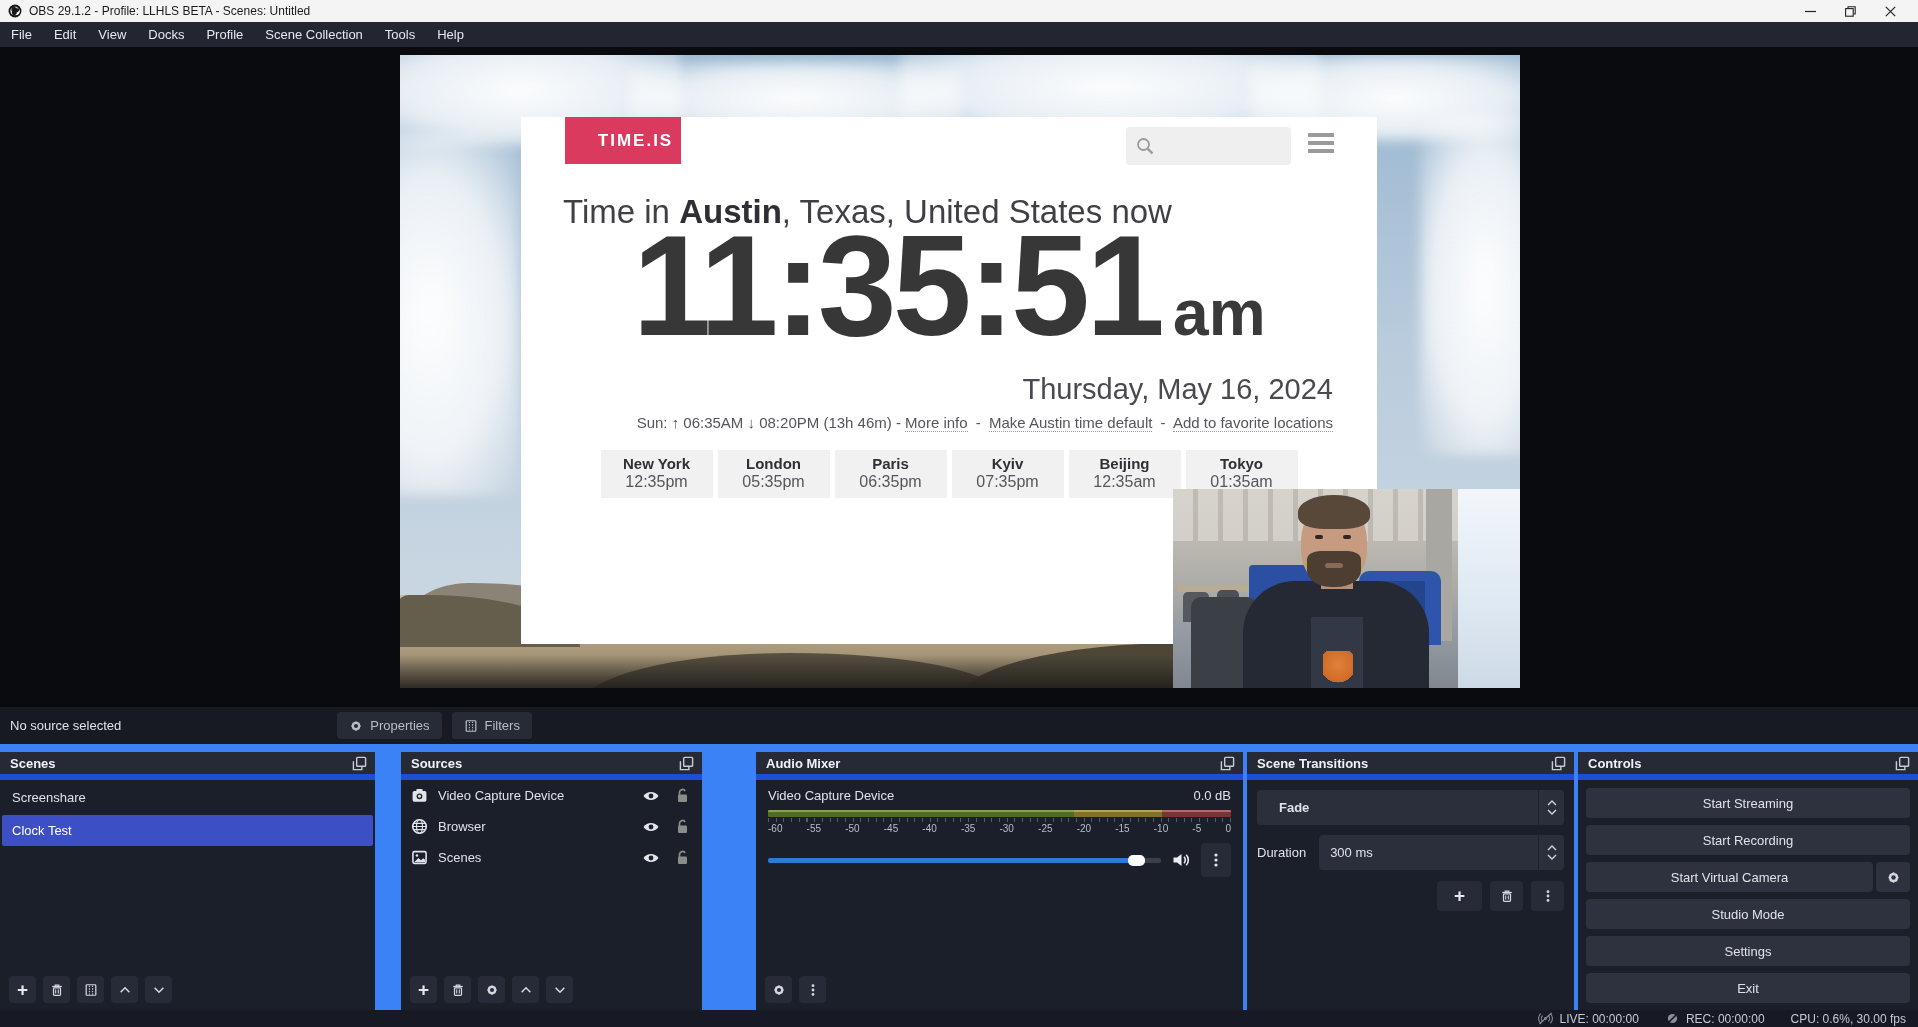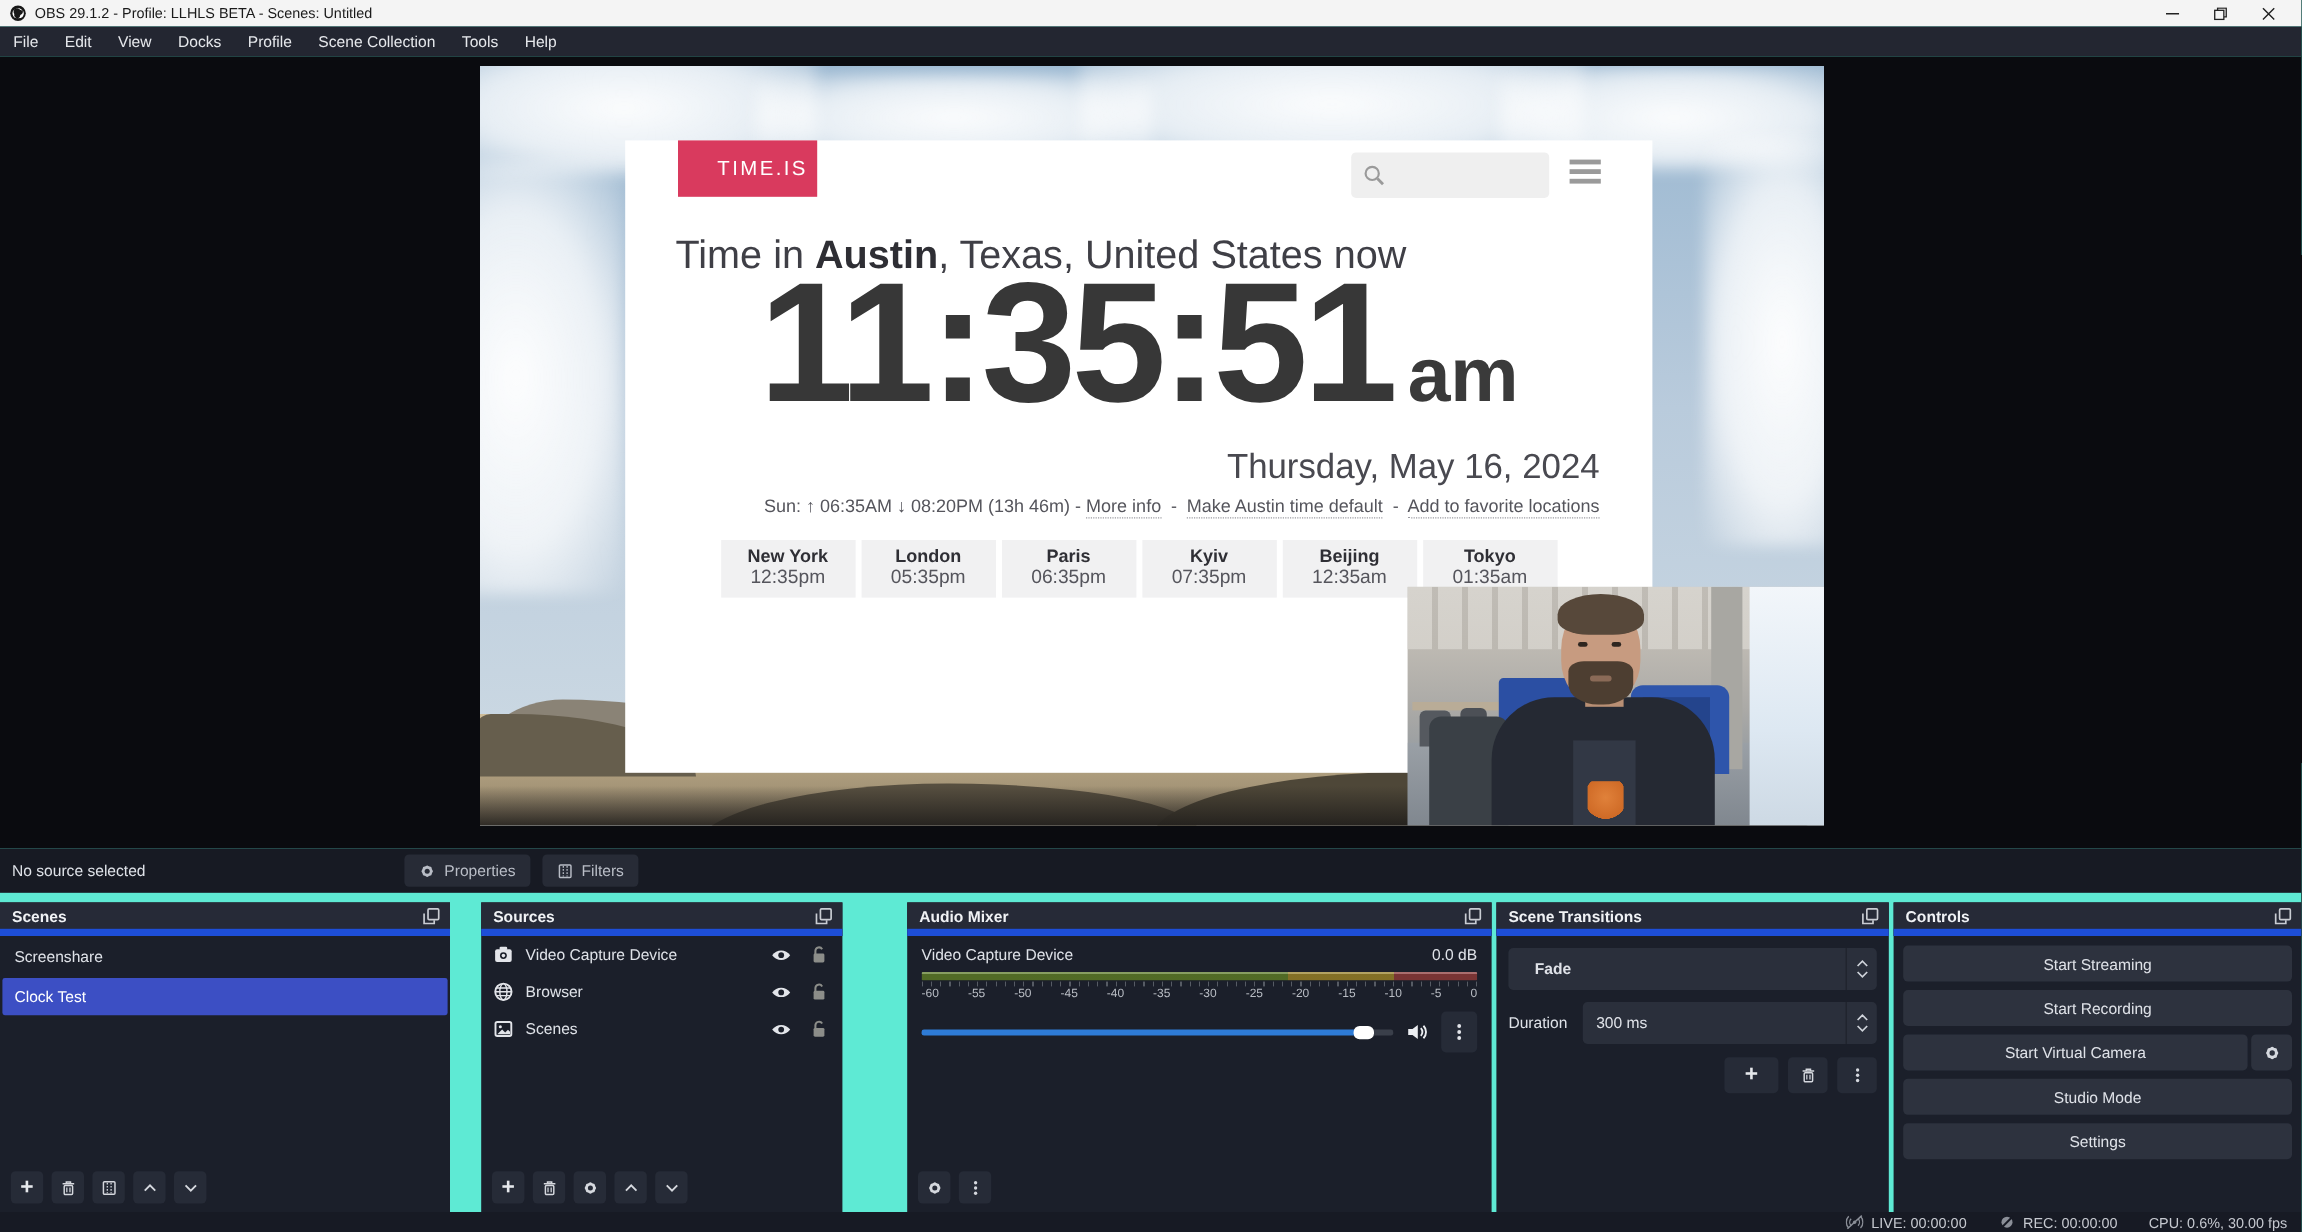--- a/index.html
+++ b/index.html
@@ -1,18 +1,18 @@
 <!DOCTYPE html>
 <html><head>
 <meta charset="utf-8">
 <style>
   * { margin:0; padding:0; box-sizing:border-box; }
   html,body { background:#0d0f14; }
   body { font-family:"Liberation Sans", sans-serif; color:#dfe2e8; }
-  .app { position:relative; width:1918px; height:1027px; overflow:hidden; background:#5eead4; }
+  .app { position:relative; width:1918px; height:1027px; overflow:hidden; background:#3b82f6; }
 
   
   .titlebar { position:absolute; left:0; top:0; width:100%; height:22px; background:#f4f4f4; display:flex; align-items:center; padding:0 8px; }
   .titlebar .obs-logo { width:14px; height:14px; margin-right:7px; flex:0 0 auto; }
   .titlebar .title { font-size:12px; color:#1a1a1a; }
   .win-btns { margin-left:auto; display:flex; }
   .win-btn { width:40px; height:22px; display:flex; align-items:center; justify-content:center; color:#222; }
   .win-btn svg { width:11px; height:11px; }
 
   
@@ -32,21 +32,21 @@
   .c6 { left:1020px; top:60px; width:130px; height:340px; }
   .desert-sand { position:absolute; left:0; top:540px; width:100%; height:93px; background:linear-gradient(180deg,#cdbb97 0%,#b3a281 45%,#8d7f67 100%); }
   .mountain-far { position:absolute; left:0; top:528px; width:230px; height:50px; background:#8a8376; border-radius:30% 70% 0 0 / 100% 90% 0 0; }
   .mountain-left { position:absolute; left:-10px; top:540px; width:190px; height:52px; background:#665e4d; border-radius:10% 80% 0 0 / 60% 100% 0 0; }
   .dune1 { position:absolute; left:180px; top:598px; width:420px; height:60px; background:#574f40; border-radius:50% 50% 0 0 / 90% 70% 0 0; }
   .dune2 { position:absolute; left:560px; top:588px; width:560px; height:70px; background:#4e4738; border-radius:40% 60% 0 0 / 80% 90% 0 0; }
   .desert-shade { position:absolute; left:0; top:600px; width:100%; height:33px; background:linear-gradient(180deg, rgba(40,36,30,0) 0%, rgba(30,28,26,.85) 100%); }
 
   
   .timeis-card { position:absolute; left:121px; top:62px; width:856px; height:527px; background:#ffffff; }
-  .timeis-logo { position:absolute; left:44px; top:0; width:116px; height:47px; background:#d93a5e; color:#fff; font-size:17px; font-weight:normal; letter-spacing:2px; display:flex; align-items:center; justify-content:center;padding-left:25px; }
+  .timeis-logo { position:absolute; left:44px; top:0; width:116px; height:47px; background:#d93a5e; color:#fff; font-size:17px; font-weight:bold; letter-spacing:2px; display:flex; align-items:center; justify-content:center;padding-left:25px; }
   .timeis-search { position:absolute; right:86px; top:10px; width:165px; height:38px; background:#efefef; border-radius:4px; display:flex; align-items:center; padding-left:9px; }
   .timeis-search svg { width:20px; height:20px; color:#9a9a9a; }
   .timeis-menu { position:absolute; right:43px; top:16px; width:26px; display:flex; flex-direction:column; gap:4px; }
   .timeis-menu i { display:block; height:4px; background:#9a9a9a; }
   .timeis-heading { position:absolute; left:42px; top:76px; font-size:33px; color:#3f3f46; white-space:nowrap; }
   .timeis-heading b { color:#2e2e34; }
   .clock-row { position:absolute; left:0; top:98px; width:100%; display:flex; align-items:baseline; justify-content:center; }
   .clock-time { font-size:142px; font-weight:bold; color:#373737; letter-spacing:-4px; line-height:1; }
   .clock-ampm { font-size:64px; font-weight:bold; color:#3a3a3a; margin-left:12px; line-height:1; }
   .timeis-date { position:absolute; right:44px; top:256px; font-size:29px; color:#494950; }
@@ -608,20 +608,21 @@
               <g>
                 <rect x="3.6" y="3.6" width="8.8" height="8.8" rx="2"></rect>
                 <rect x="3.6" y="3.6" width="8.8" height="8.8" rx="2" transform="rotate(45 8 8)"></rect>
                 <circle cx="8" cy="8" r="2.4" fill="#2d323e"></circle>
               </g>
             </svg>
         </div>
       </div>
       <div class="ctl-btn">Studio Mode</div>
       <div class="ctl-btn">Settings</div>
+      <div class="ctl-btn">Exit</div>
     </div>
   </div>
 
   <div class="statusbar">
     <span class="sb-group">
       <span class="sb-icon">
         <svg viewBox="0 0 15 13">
             <circle cx="7.5" cy="6.5" r="1.4" fill="currentColor"></circle>
             <path d="M4.6 3.6a4.2 4.2 0 0 0 0 5.8M10.4 3.6a4.2 4.2 0 0 1 0 5.8M2.6 1.6a7 7 0 0 0 0 9.8M12.4 1.6a7 7 0 0 1 0 9.8" fill="none" stroke="currentColor" stroke-width="1.1"></path>
             <line x1="1.5" y1="12" x2="13.5" y2="1" stroke="currentColor" stroke-width="1.2"></line>

